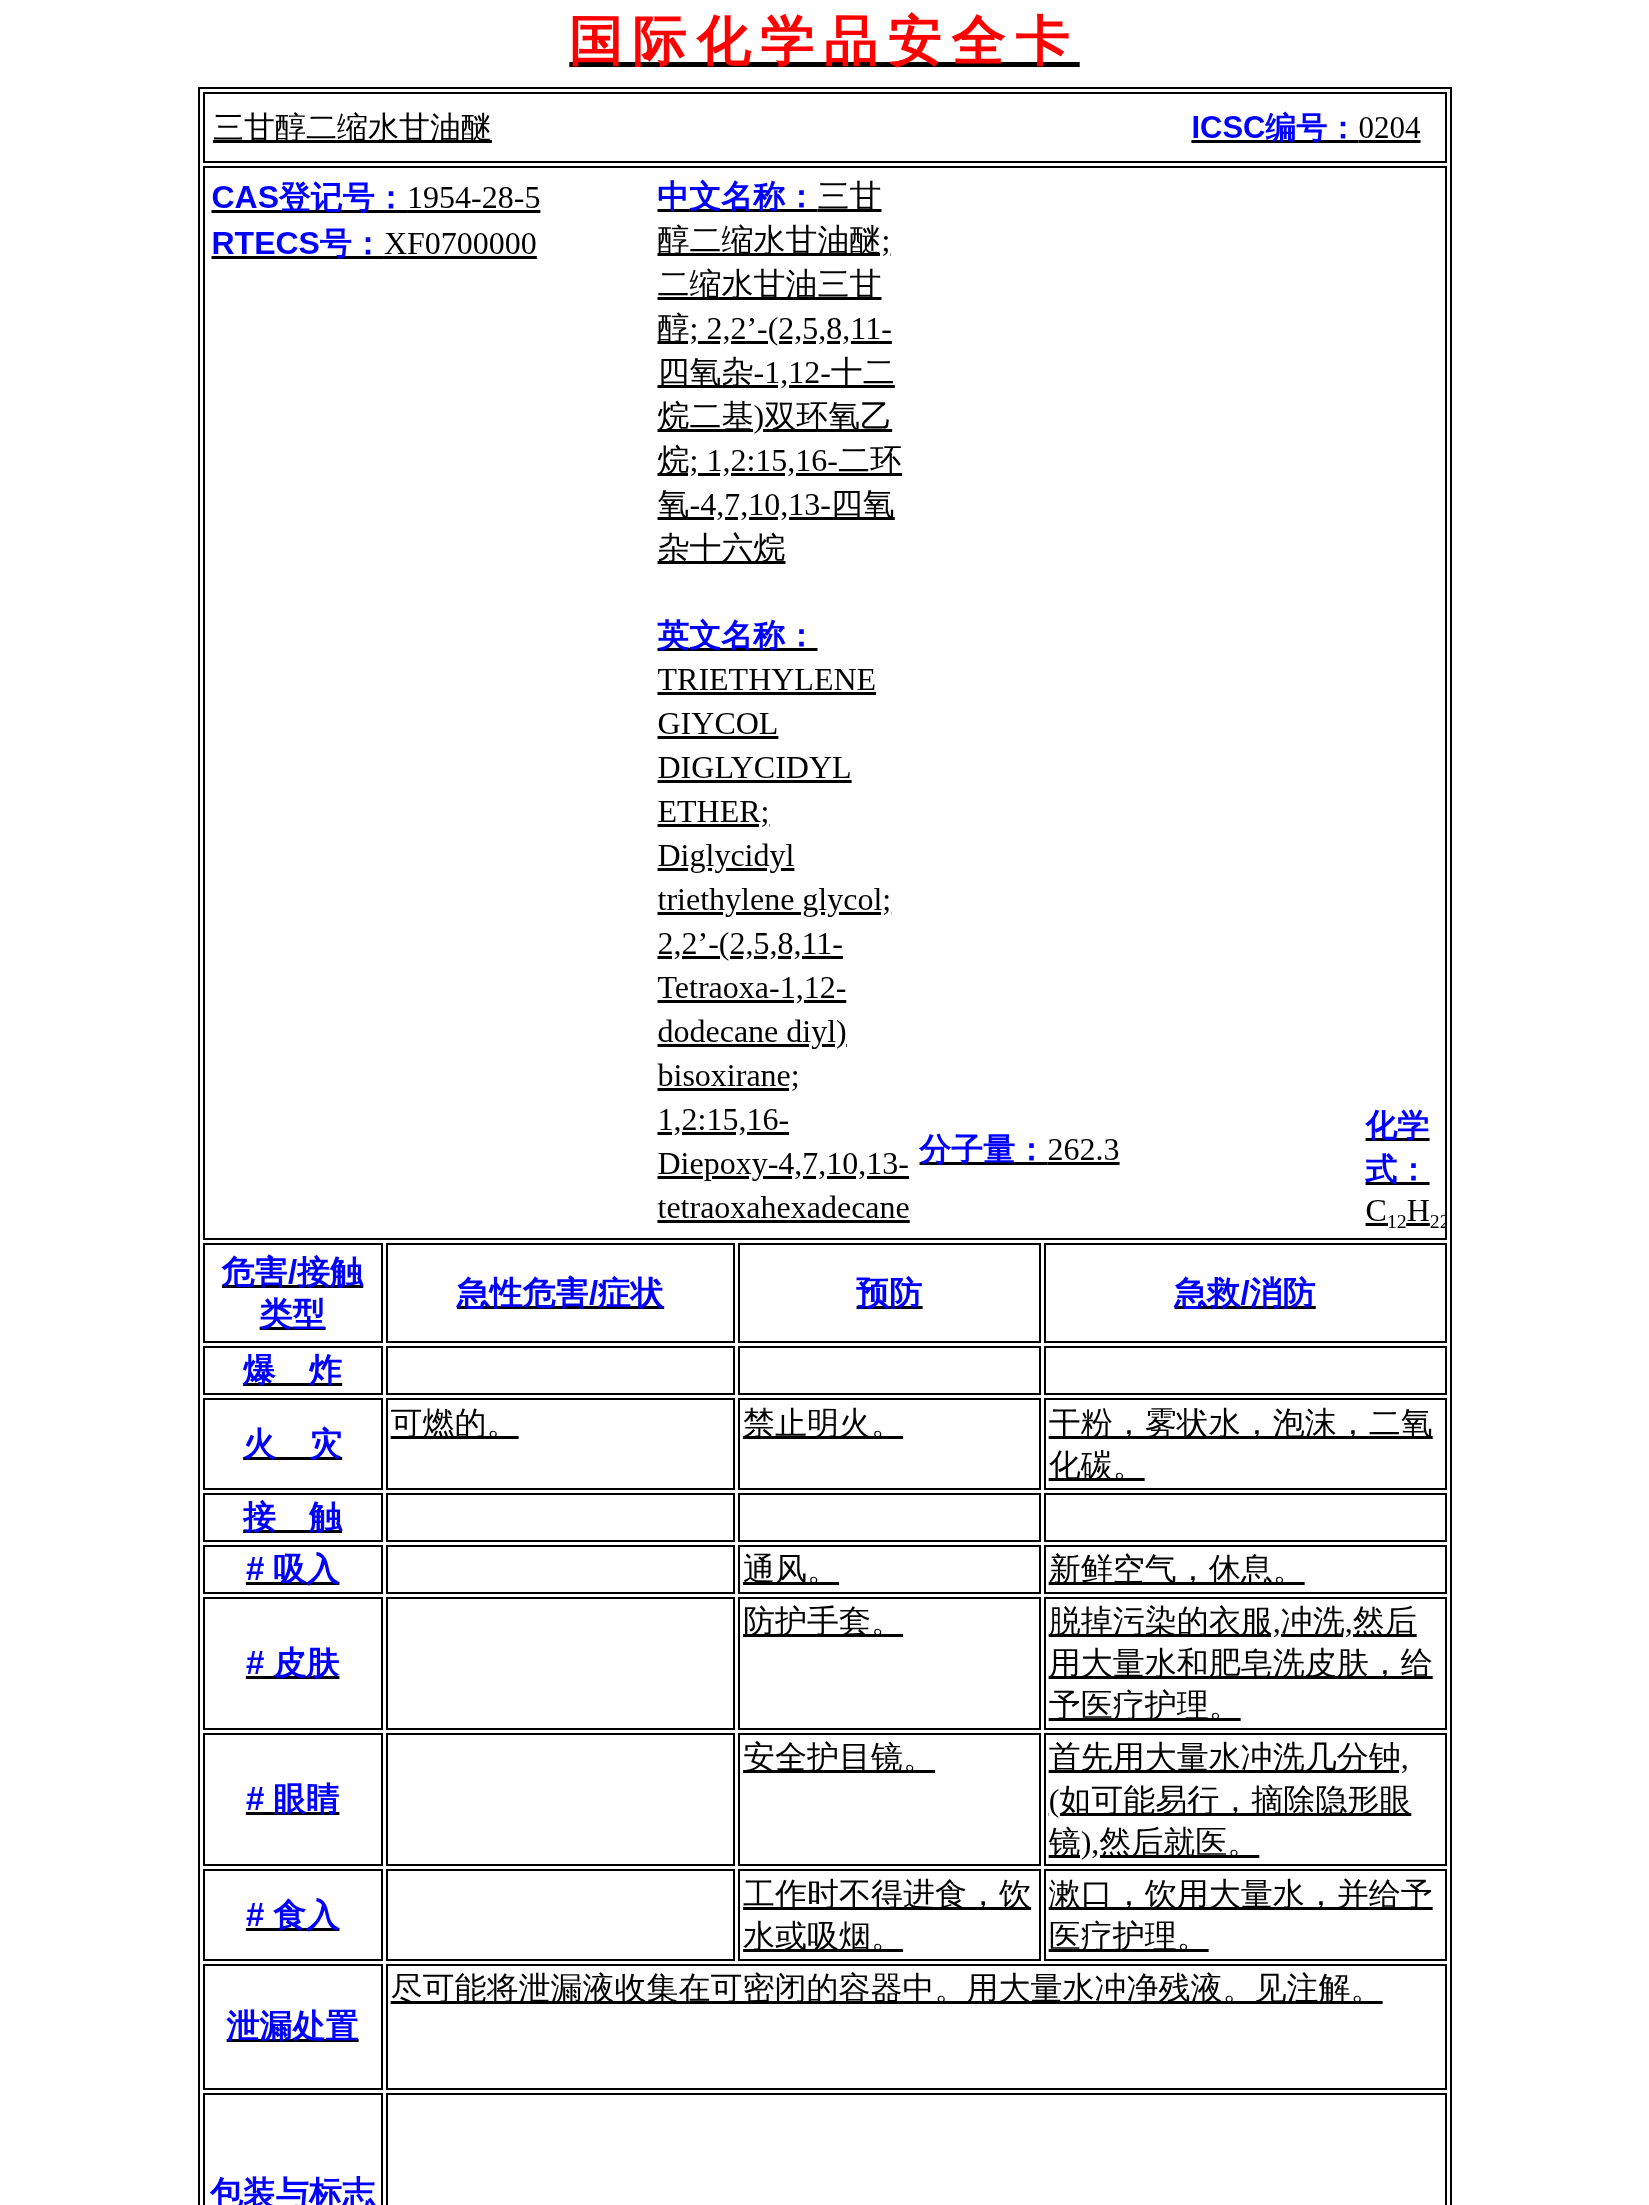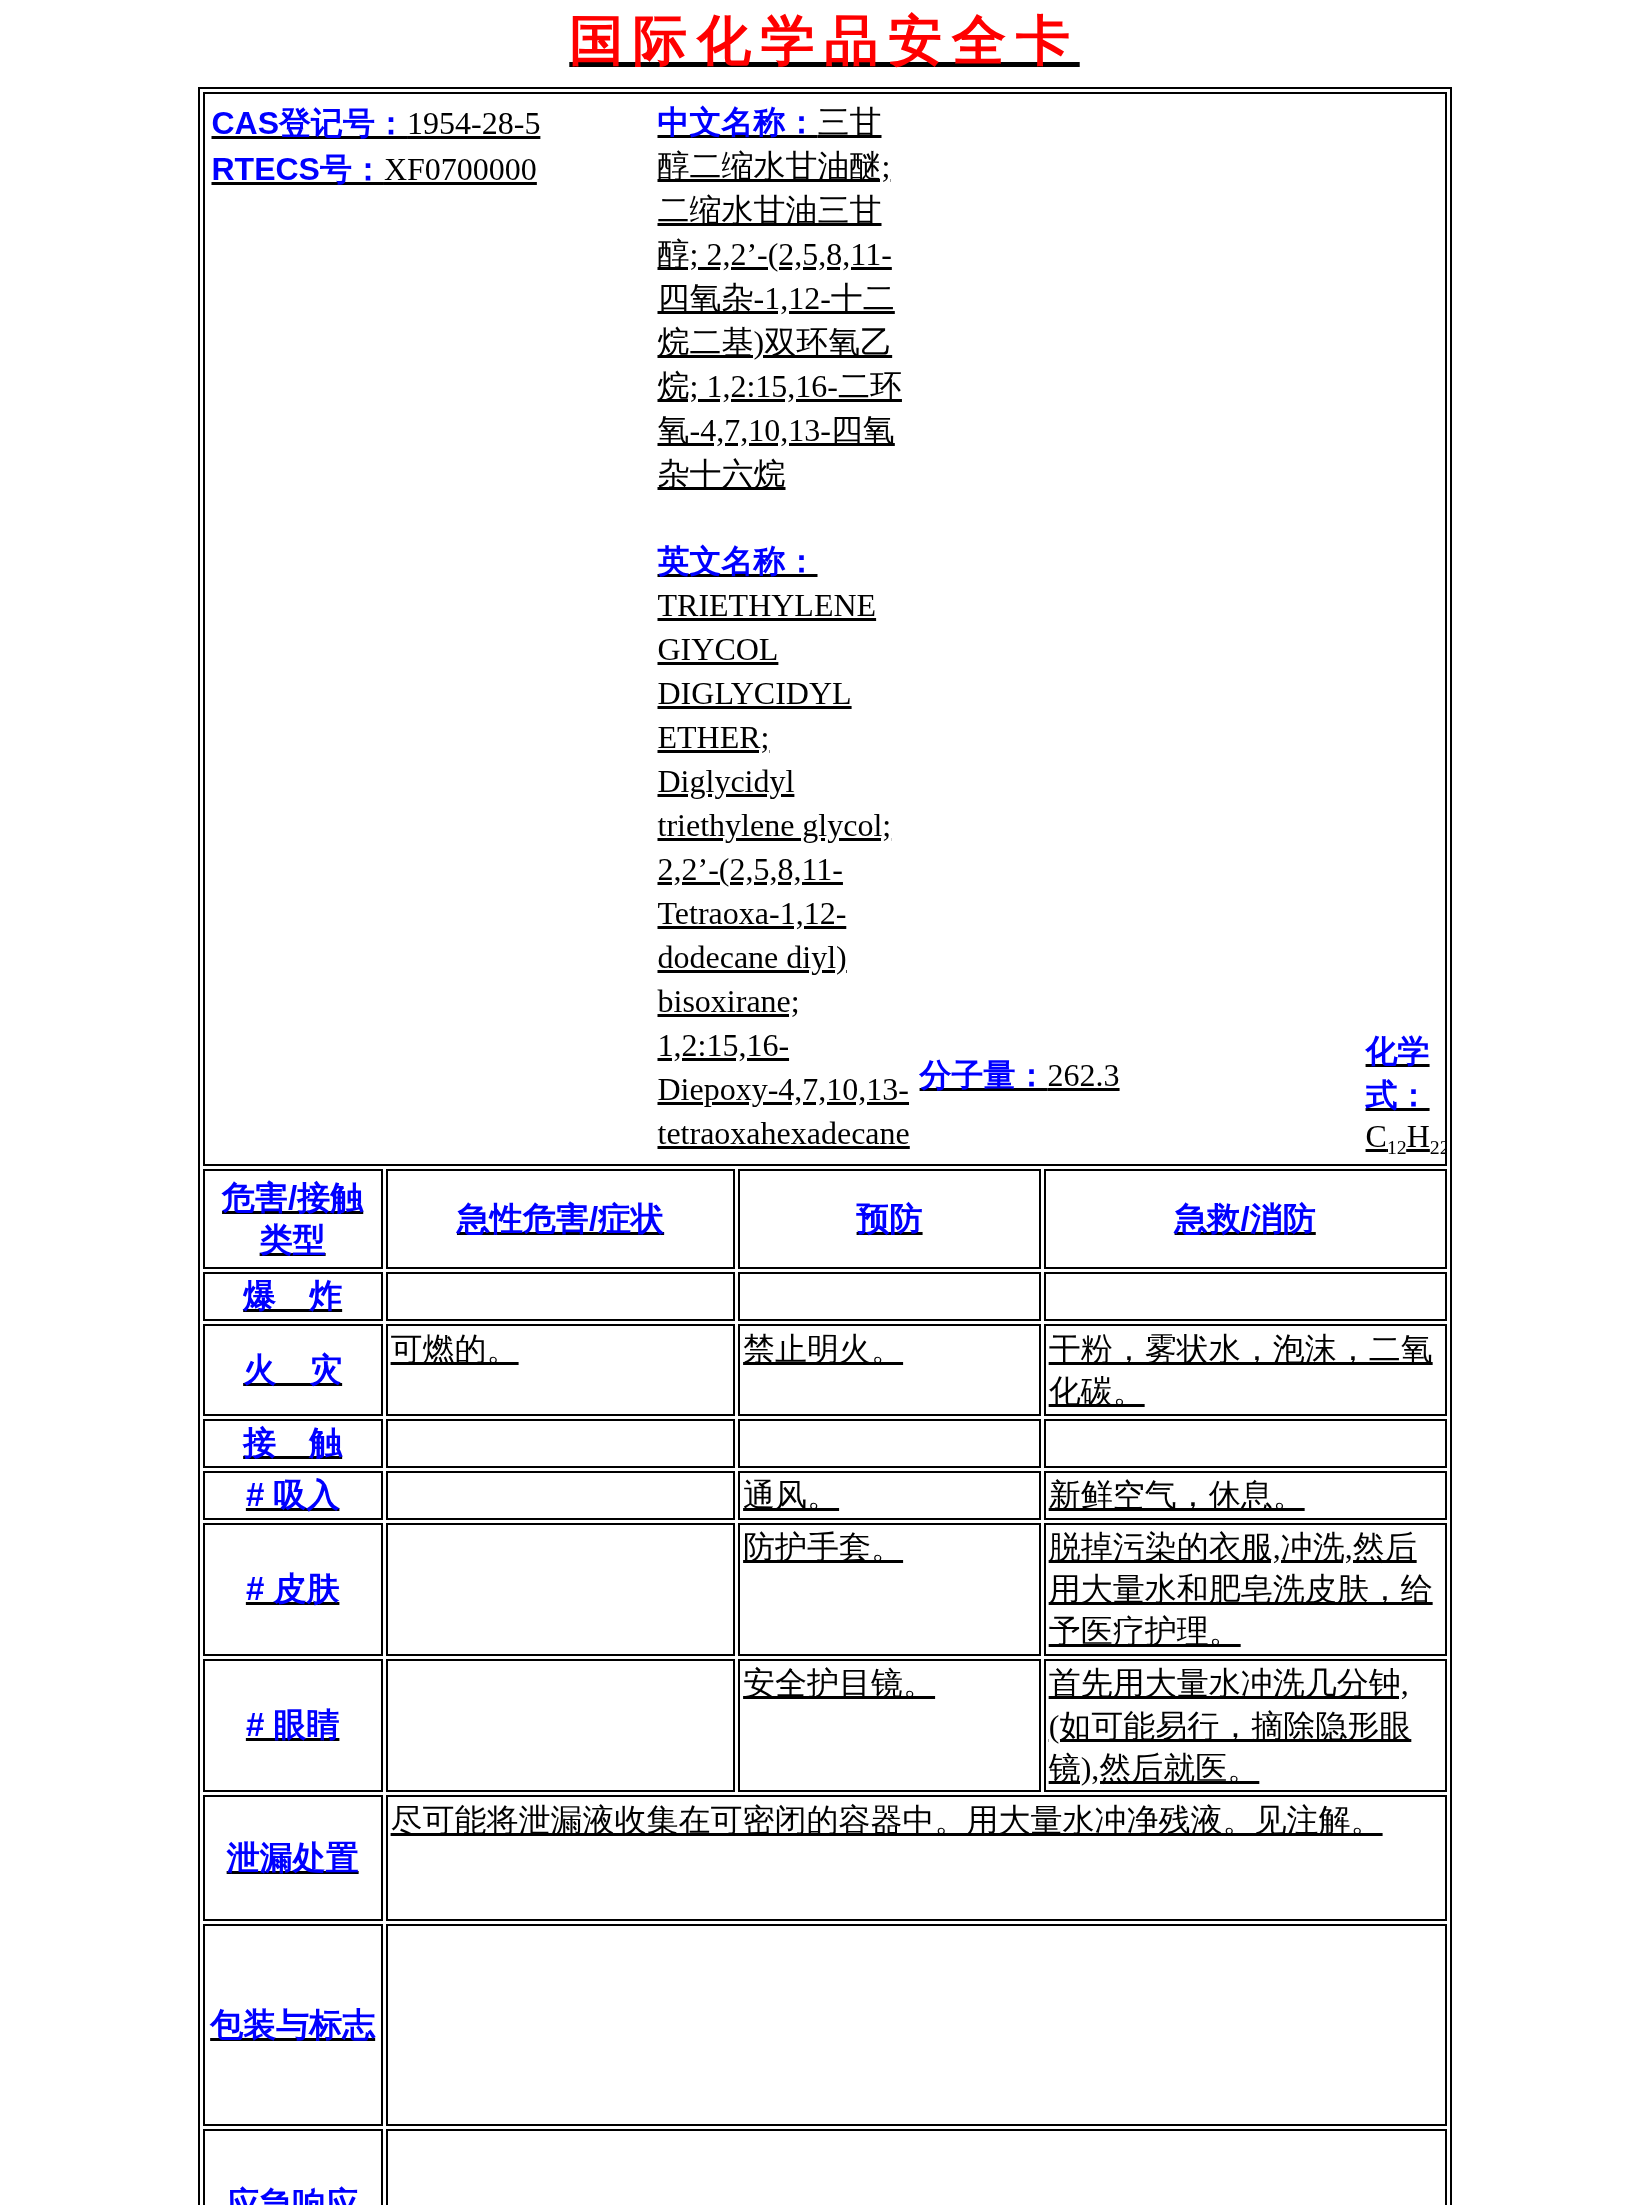--- a/index.html
+++ b/index.html
@@ -44,20 +44,30 @@
 
   <table class="card">
     <colgroup>
       <col style="width:14.6%">
         <col style="width:28.3%">
         <col style="width:24.5%">
         <col style="width:32.6%">
     </colgroup>
 
     <tbody>
+        <tr>
+      <td class="name-cell" colspan="4">
+        <div class="name-flex">
+          <span>三甘醇二缩水甘油醚</span>
+          <span>
+            <span class="blue-b">ICSC编号：</span><span>0204</span>
+          </span>
+        </div>
+      </td>
+    </tr>
 
     <tr>
       <td class="info-cell" colspan="4">
         <div class="info-wrap">
           <div class="info-top">
             <div class="info-left">
               <div>
                 <span class="blue-b">CAS登记号：</span><span>1954-28-5</span>
               </div>
               <div>
@@ -128,20 +138,26 @@
       <td class="con h-skin">脱掉污染的衣服,冲洗,然后用大量水和肥皂洗皮肤，给予医疗护理。</td>
     </tr>
 
     <tr>
       <td class="lab h-eye"># 眼睛</td>
       <td class="con h-eye"></td>
       <td class="con h-eye">安全护目镜。</td>
       <td class="con h-eye">首先用大量水冲洗几分钟,(如可能易行，摘除隐形眼镜),然后就医。</td>
     </tr>
 
+    <tr>
+      <td class="lab h-ing"># 食入</td>
+      <td class="con h-ing"></td>
+      <td class="con h-ing">工作时不得进食，饮水或吸烟。</td>
+      <td class="con h-ing">漱口，饮用大量水，并给予医疗护理。</td>
+    </tr>
 
     <tr>
       <td class="lab h-spill">泄漏处置</td>
       <td class="con h-spill" colspan="3">尽可能将泄漏液收集在可密闭的容器中。用大量水冲净残液。见注解。</td>
     </tr>
 
     <tr>
       <td class="lab h-pack">包装与标志</td>
       <td class="con h-pack" colspan="3"></td>
     </tr>

